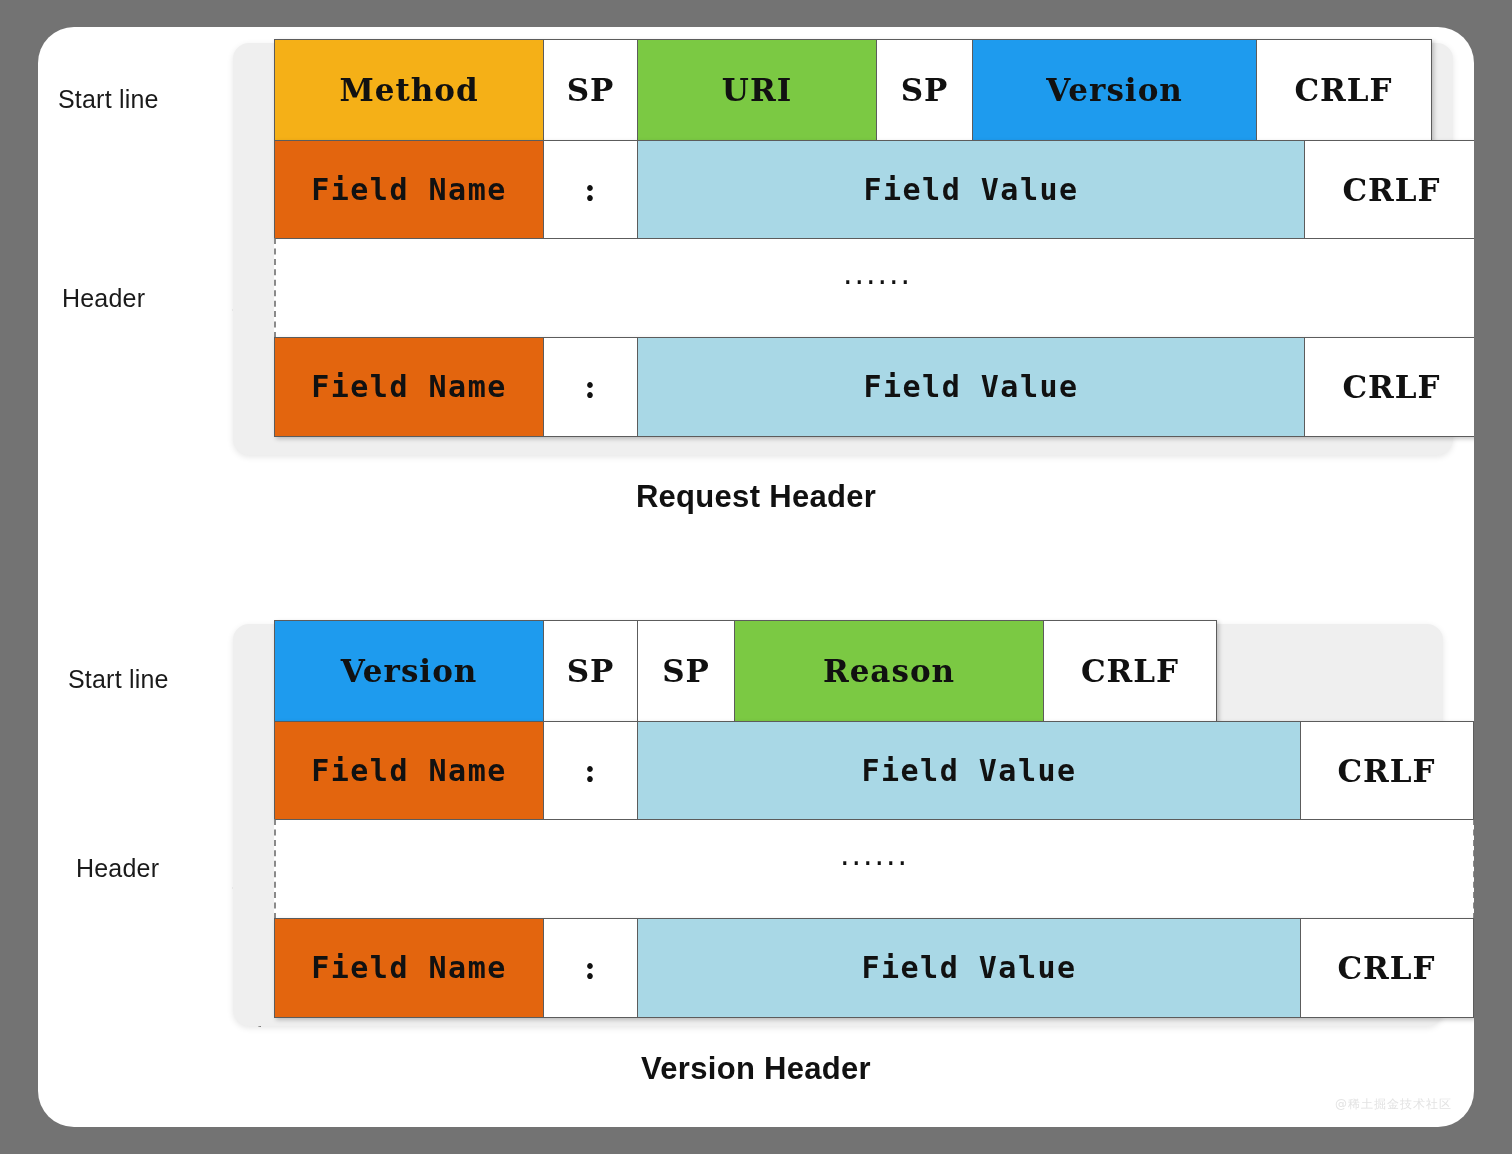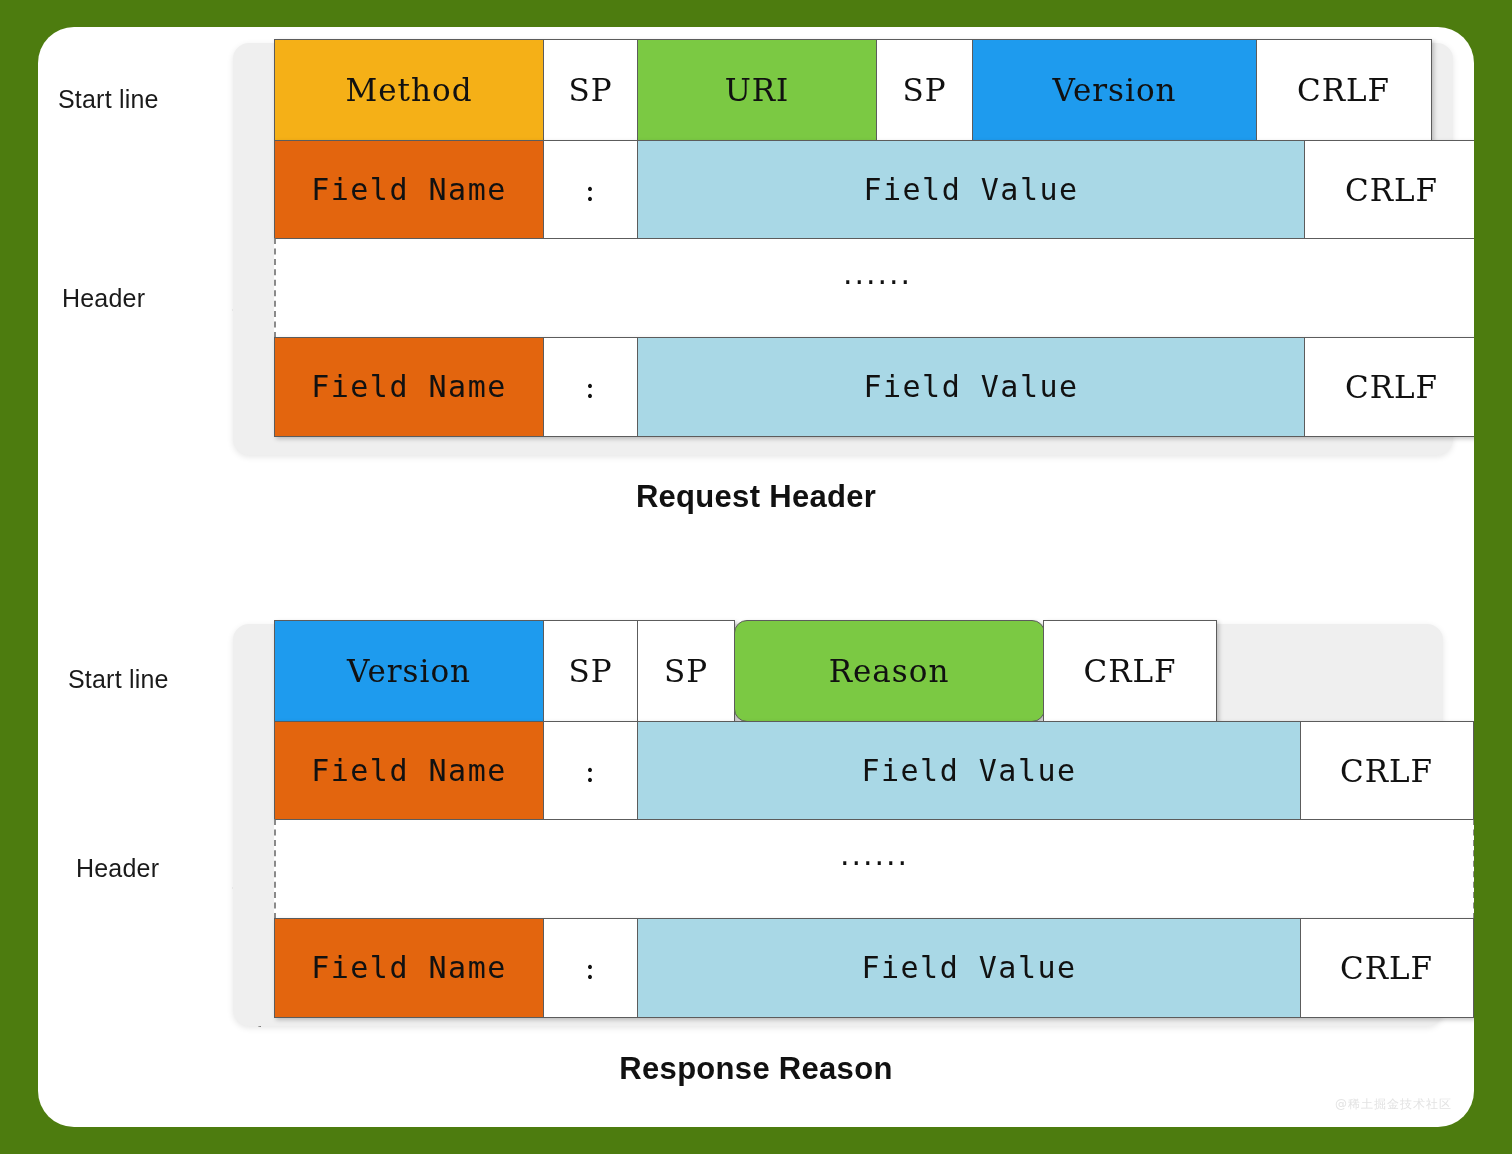--- a/index.html
+++ b/index.html
@@ -11,21 +11,21 @@
     width: 1512px;
     height: 1154px;
     font-family: "Liberation Sans", sans-serif;
     overflow: hidden;
   }
 
   #stage {
     position: relative;
     width: 1512px;
     height: 1154px;
-    background: #4d7c0f;
+    background: #737373;
   }
 
   
   .card {
     position: absolute;
     left: 38px;
     top: 27px;
     width: 1436px;
     height: 1100px;
     background: #ffffff;
@@ -87,20 +87,21 @@
     background: #ffffff;
     display: flex;
     align-items: center;
     justify-content: center;
     font-family: "DejaVu Serif", "Liberation Serif", serif;
     font-size: 31px;
     color: #111111;
     letter-spacing: 1px;
     white-space: nowrap;
     margin-right: -1.5px;
+    font-weight: bold;
   }
   .cell:last-child { margin-right: 0; }
 
   .row-startline .cell { height: 102px; }
   .row-field .cell     { height: 100px; }
 
   
   .c-amber    { background: #F5B017; }
   .c-green    { background: #7BC943; }
   .c-blue     { background: #1E9BEE; }
@@ -238,21 +239,21 @@
       </svg>
 
       <div class="plate" id="res-plate"></div>
 
       <div class="packet" id="res-packet">
 
         <div class="row row-startline">
           <div class="cell c-blue" style="width:270px;">Version</div>
           <div class="cell c-white" style="width:96px;">SP</div>
           <div class="cell c-white" style="width:98px;">SP</div>
-          <div class="cell c-green" style="width:311px;border-radius:13px;">Reason</div>
+          <div class="cell c-green" style="width:311px;">Reason</div>
           <div class="cell c-white" style="width:174px;">CRLF</div>
         </div>
 
         <div class="row row-field first">
           <div class="cell c-orange mono" style="width:270px;">Field Name</div>
           <div class="cell c-white" style="width:96px;">:</div>
           <div class="cell c-ltblue mono" style="width:664px;">Field Value</div>
           <div class="cell c-white" style="width:174px;">CRLF</div>
         </div>
 
@@ -261,18 +262,18 @@
         </div>
 
         <div class="row row-field second">
           <div class="cell c-orange mono" style="width:270px;">Field Name</div>
           <div class="cell c-white" style="width:96px;">:</div>
           <div class="cell c-ltblue mono" style="width:664px;">Field Value</div>
           <div class="cell c-white" style="width:174px;">CRLF</div>
         </div>
       </div>
 
-      <div class="caption" id="res-caption">Response Reason</div>
+      <div class="caption" id="res-caption">Version Header</div>
     </div>
 
     <div class="watermark">@稀土掘金技术社区</div>
   </div>
 </div>
 
 </body></html>

